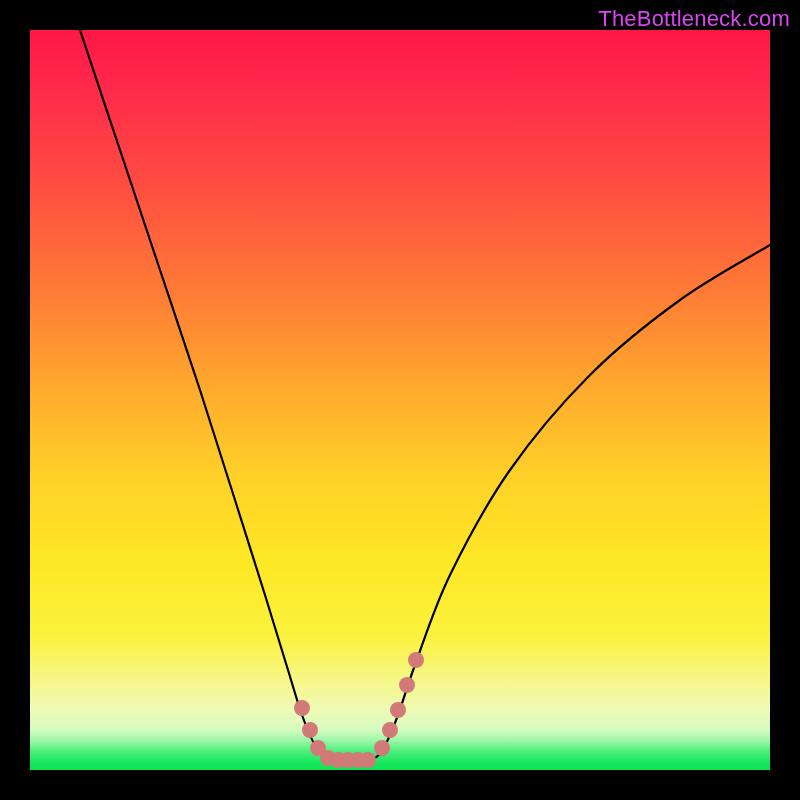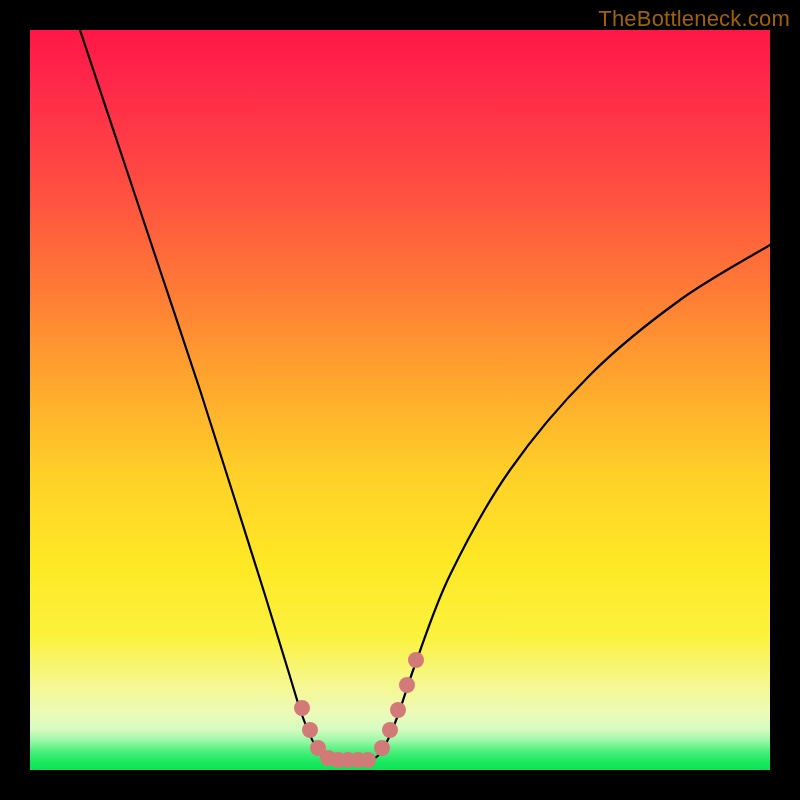--- a/index.html
+++ b/index.html
@@ -45,21 +45,21 @@
   svg.plot {
     position: absolute;
     inset: 0;
     width: 100%;
     height: 100%;
   }
   .watermark {
     position: absolute;
     top: 6px;
     right: 10px;
-    color: #a16207;
+    color: #d946ef;
     font-size: 22px;
     letter-spacing: 0.2px;
     font-weight: 500;
   }
 </style>
 </head>
 <body>
 
 <div class="watermark">TheBottleneck.com</div>
 

